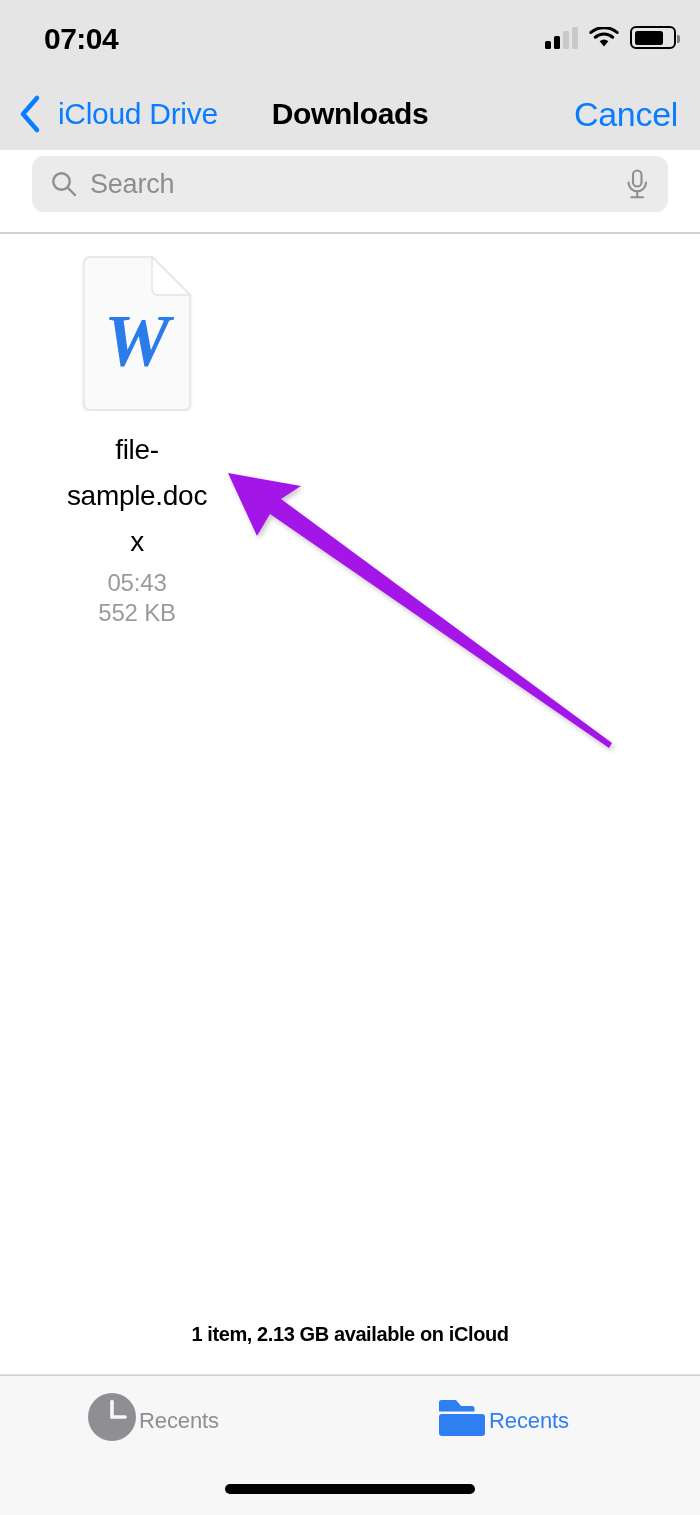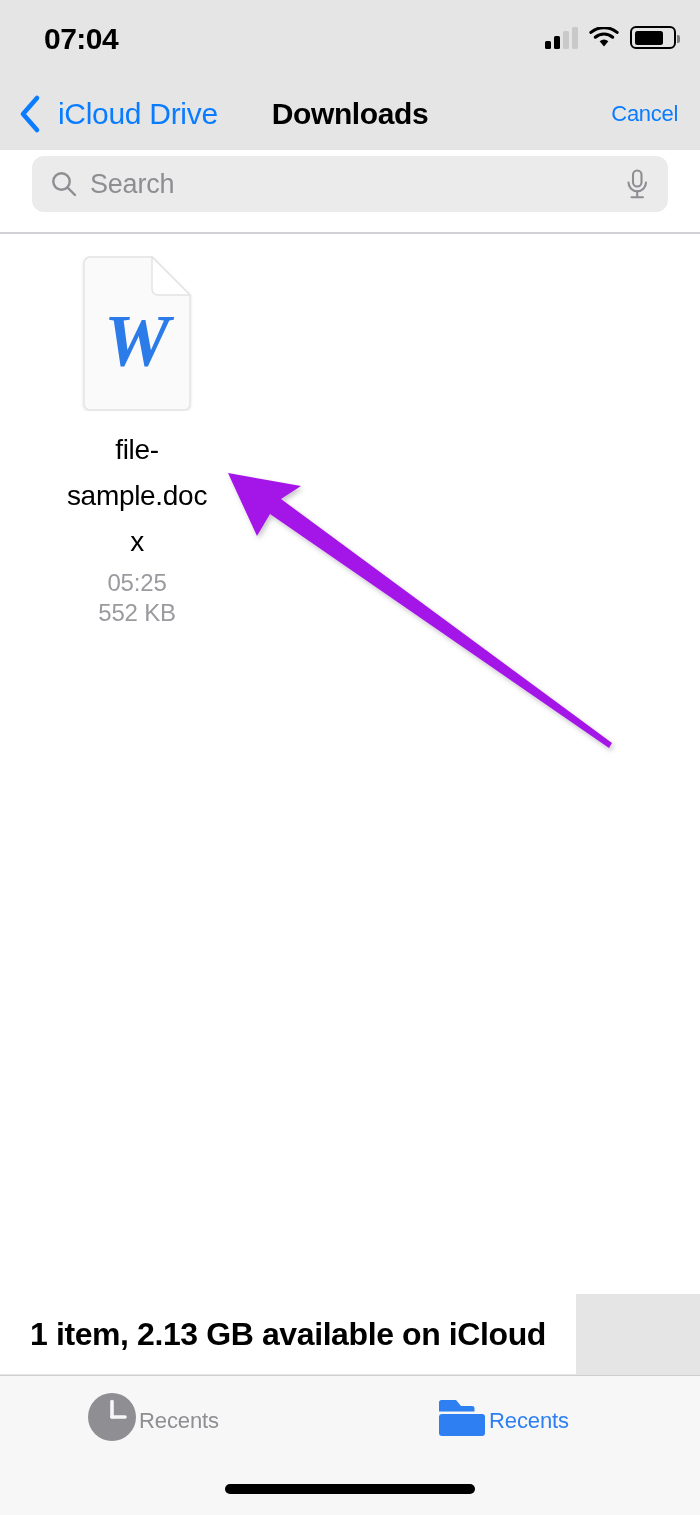--- a/index.html
+++ b/index.html
@@ -103,21 +103,21 @@
     text-align: center;
     font-size: 30px;
     font-weight: bold;
     color: #000000;
     letter-spacing: -0.4px;
   }
   #cancel-button {
     position: absolute;
     right: 22px; top: 50%;
     transform: translateY(-50%);
-    font-size: 22px;
+    font-size: 34px;
     color: #0a7cff;
     letter-spacing: -0.3px;
     cursor: pointer;
   }
 
   
   #search-wrap {
     position: absolute;
     left: 0; top: 150px;
     width: 700px; height: 82px;
@@ -198,25 +198,25 @@
     position: absolute;
     left: 0; top: 0;
     width: 700px; height: 1515px;
     pointer-events: none;
   }
 
   
   #footer-status {
     position: absolute;
     left: 0; top: 1294px;
-    width: 576px; height: 80px;
+    width: 700px; height: 80px;
     display: flex;
     align-items: center;
     justify-content: center;
-    font-size: 32px;
+    font-size: 20px;
     font-weight: bold;
     color: #000000;
     letter-spacing: -0.4px;
     background: #ffffff;
   }
 
   
   #tab-bar {
     position: absolute;
     left: 0; top: 1375px;
@@ -314,21 +314,21 @@
         <defs>
           <filter id="docshadow" x="-20%" y="-20%" width="150%" height="150%">
             <feDropShadow dx="0" dy="1" stdDeviation="1.4" flood-color="#000" flood-opacity="0.13"></feDropShadow>
           </filter>
         </defs>
         <path d="M5 7 a6 6 0 0 1 6-6 h62 l38 38 v109 a6 6 0 0 1 -6 6 h-94 a6 6 0 0 1 -6 -6 Z" fill="#fafafa" stroke="#e3e3e3" stroke-width="1.4" filter="url(#docshadow)"></path>
         <path d="M73 1 l38 38 h-32 a6 6 0 0 1 -6 -6 Z" fill="#ffffff" stroke="#e3e3e3" stroke-width="1.4"></path>
         <text x="58" y="110" text-anchor="middle" font-family="'Liberation Serif', 'DejaVu Serif', serif" font-size="74" font-style="italic" font-weight="bold" fill="#2b7ce8">W</text>
       </svg>
       <div id="file-name">file-sample.docx</div>
-      <div id="file-time">05:25</div>
+      <div id="file-time">05:43</div>
       <div id="file-size">552 KB</div>
     </div>
   </div>
 
   <svg id="arrow-annotation" viewBox="0 0 700 1515">
     <defs>
       <filter id="arrowshadow" x="-20%" y="-20%" width="150%" height="150%">
         <feDropShadow dx="2" dy="3" stdDeviation="2.5" flood-color="#000" flood-opacity="0.22"></feDropShadow>
       </filter>
     </defs>

